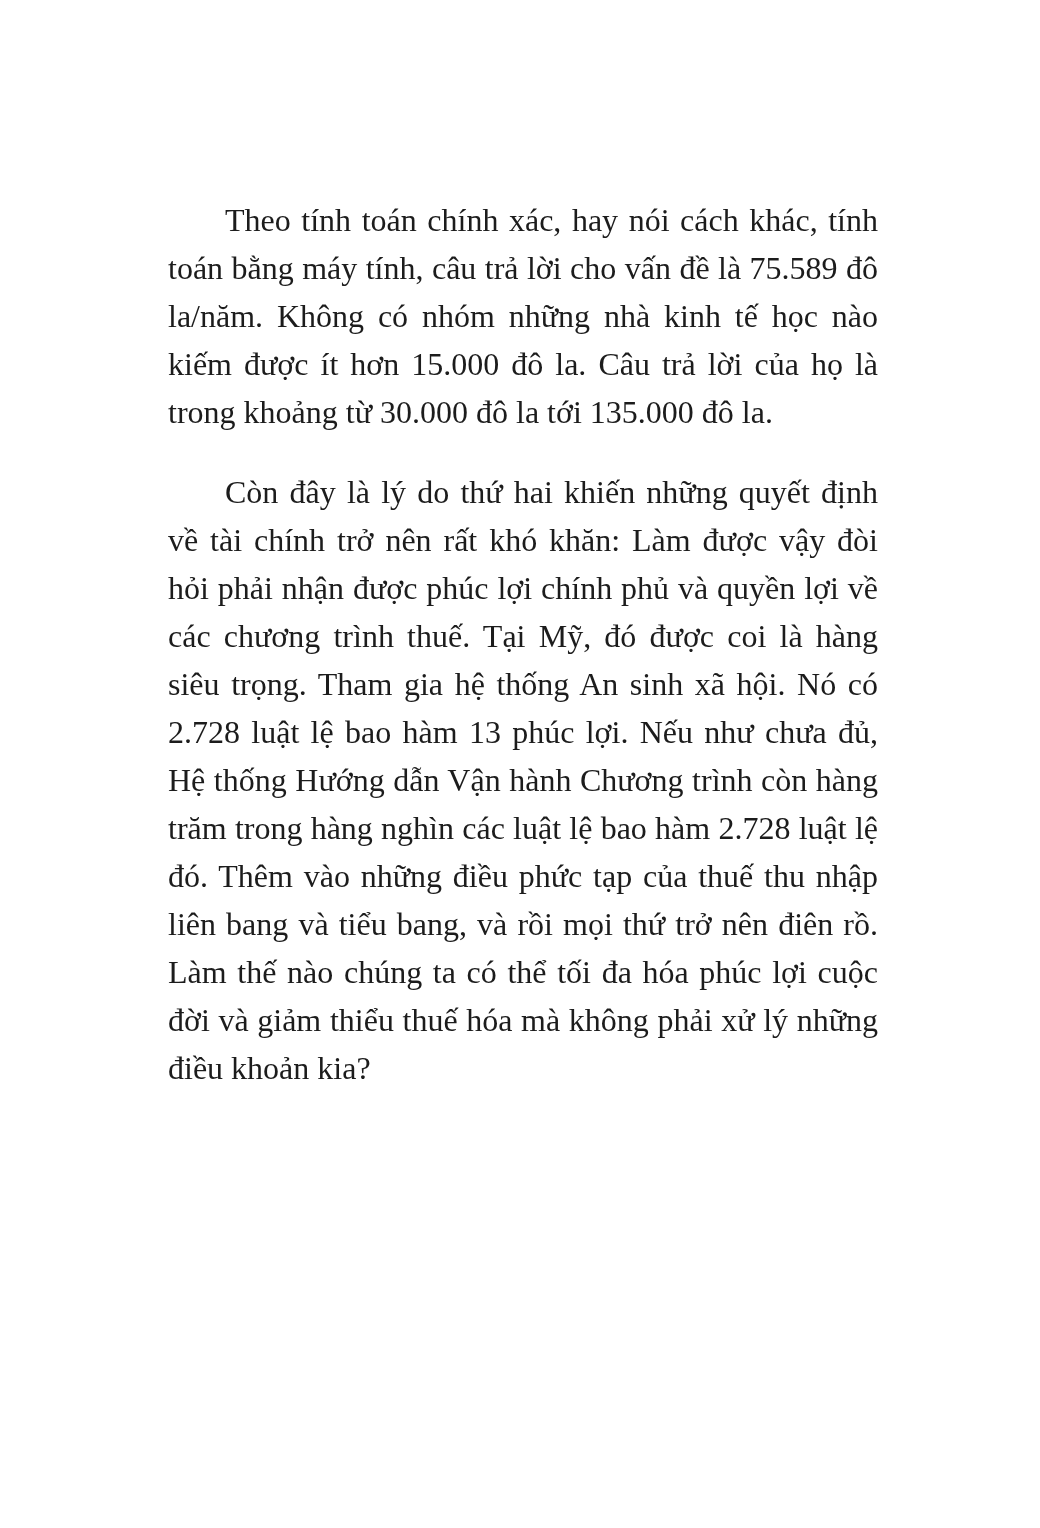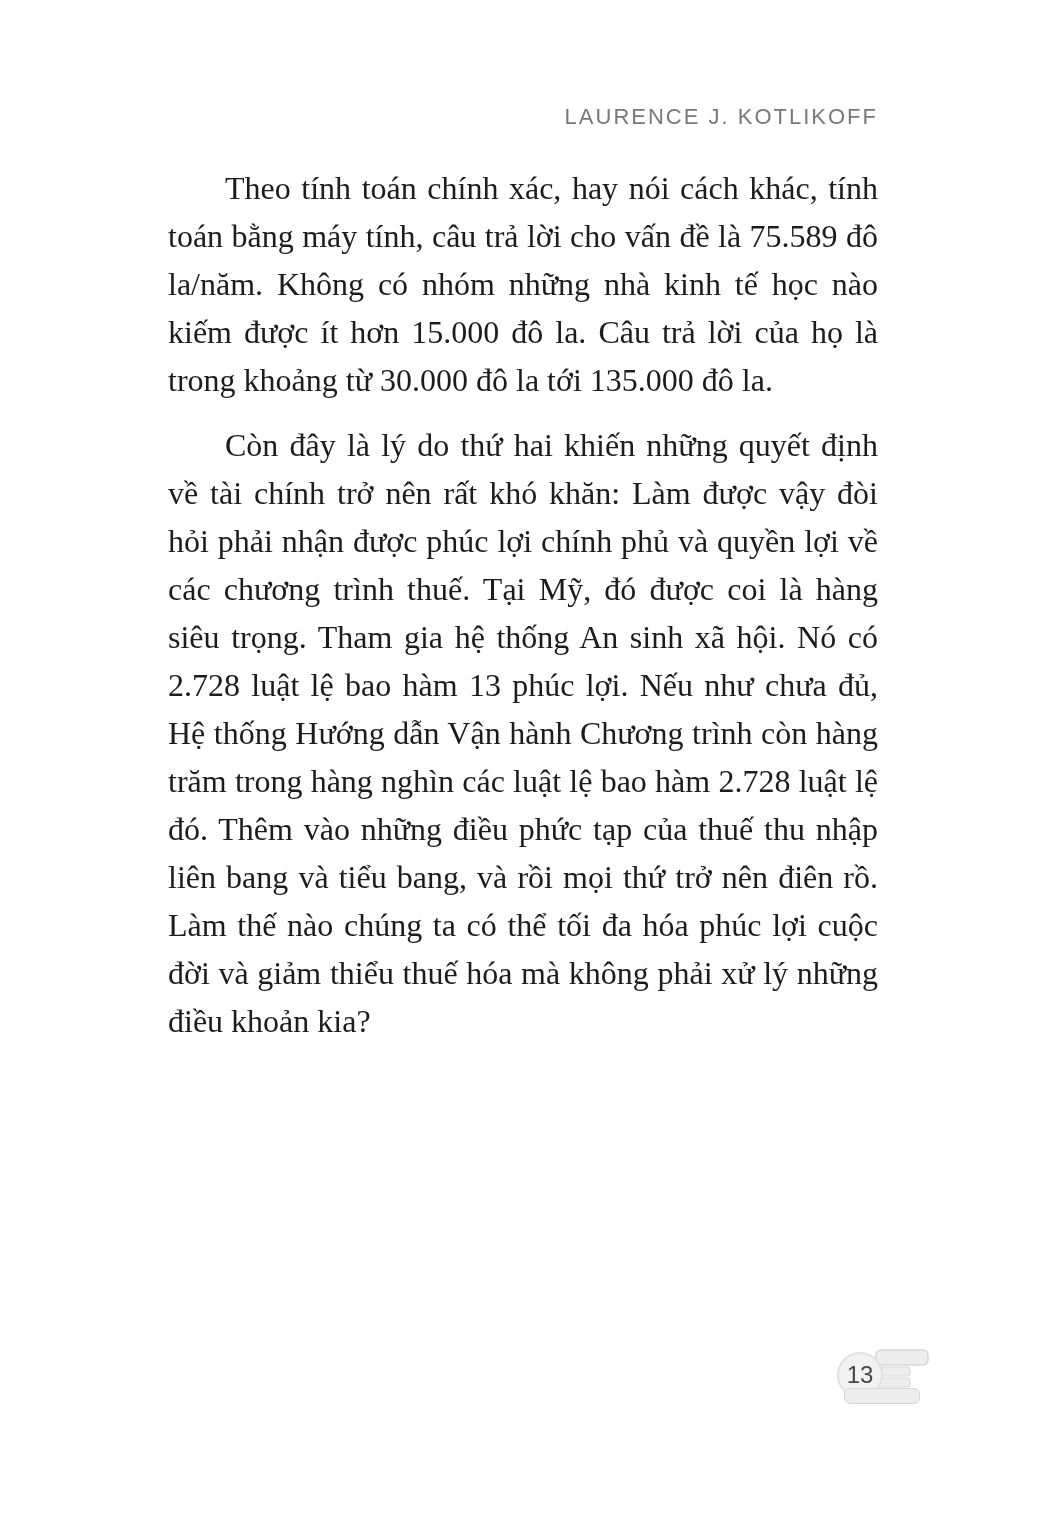--- a/index.html
+++ b/index.html
@@ -36,20 +36,21 @@
   }
   .para {
     margin: 0 0 17px 0;
     font-size: 32px;
     line-height: 48px;
     text-align: justify;
     text-justify: inter-word;
   }
   .para.indent {
     text-indent: 57px;
+    margin-top: 32px;
   }
   
   .folio {
     position: absolute;
     left: 830px;
     top: 1346px;
     width: 104px;
     height: 62px;
   }
   .stack-back {
@@ -86,32 +87,20 @@
     background: #ededed;
     border: 1px solid #d6d6d6;
     z-index: 3;
   }
 </style>
 </head>
 <body>
 
 <div class="page">
 
-  <div class="running-head">LAURENCE J. KOTLIKOFF</div>
 
   <div class="content">
     <p class="para indent">Theo tính toán chính xác, hay nói cách khác, tính toán bằng máy tính, câu trả lời cho vấn đề là 75.589 đô la/năm. Không có nhóm những nhà kinh tế học nào kiếm được ít hơn 15.000 đô la. Câu trả lời của họ là trong khoảng từ 30.000 đô la tới 135.000 đô la.</p>
     <p class="para indent">Còn đây là lý do thứ hai khiến những quyết định về tài chính trở nên rất khó khăn: Làm được vậy đòi hỏi phải nhận được phúc lợi chính phủ và quyền lợi về các chương trình thuế. Tại Mỹ, đó được coi là hàng siêu trọng. Tham gia hệ thống An sinh xã hội. Nó có 2.728 luật lệ bao hàm 13 phúc lợi. Nếu như chưa đủ, Hệ thống Hướng dẫn Vận hành Chương trình còn hàng trăm trong hàng nghìn các luật lệ bao hàm 2.728 luật lệ đó. Thêm vào những điều phức tạp của thuế thu nhập liên bang và tiểu bang, và rồi mọi thứ trở nên điên rồ. Làm thế nào chúng ta có thể tối đa hóa phúc lợi cuộc đời và giảm thiểu thuế hóa mà không phải xử lý những điều khoản kia?</p>
   </div>
 
-  <div class="folio">
-    <svg class="stack-back" viewBox="0 0 104 62" xmlns="http://www.w3.org/2000/svg">
-      <rect x="46" y="4" width="52" height="15" rx="5" fill="#ededed" stroke="#d6d6d6" stroke-width="1.5"></rect>
-      <rect x="33" y="21" width="47" height="9" rx="3" fill="#ededed" stroke="#d9d9d9" stroke-width="1.2"></rect>
-      <rect x="33" y="32" width="47" height="9" rx="3" fill="#ededed" stroke="#d9d9d9" stroke-width="1.2"></rect>
-    </svg>
-    <div class="folio-circle">
-      <span>13</span>
-    </div>
-    <div class="stack-front-bar"></div>
-  </div>
 
 </div>
 
 </body></html>

